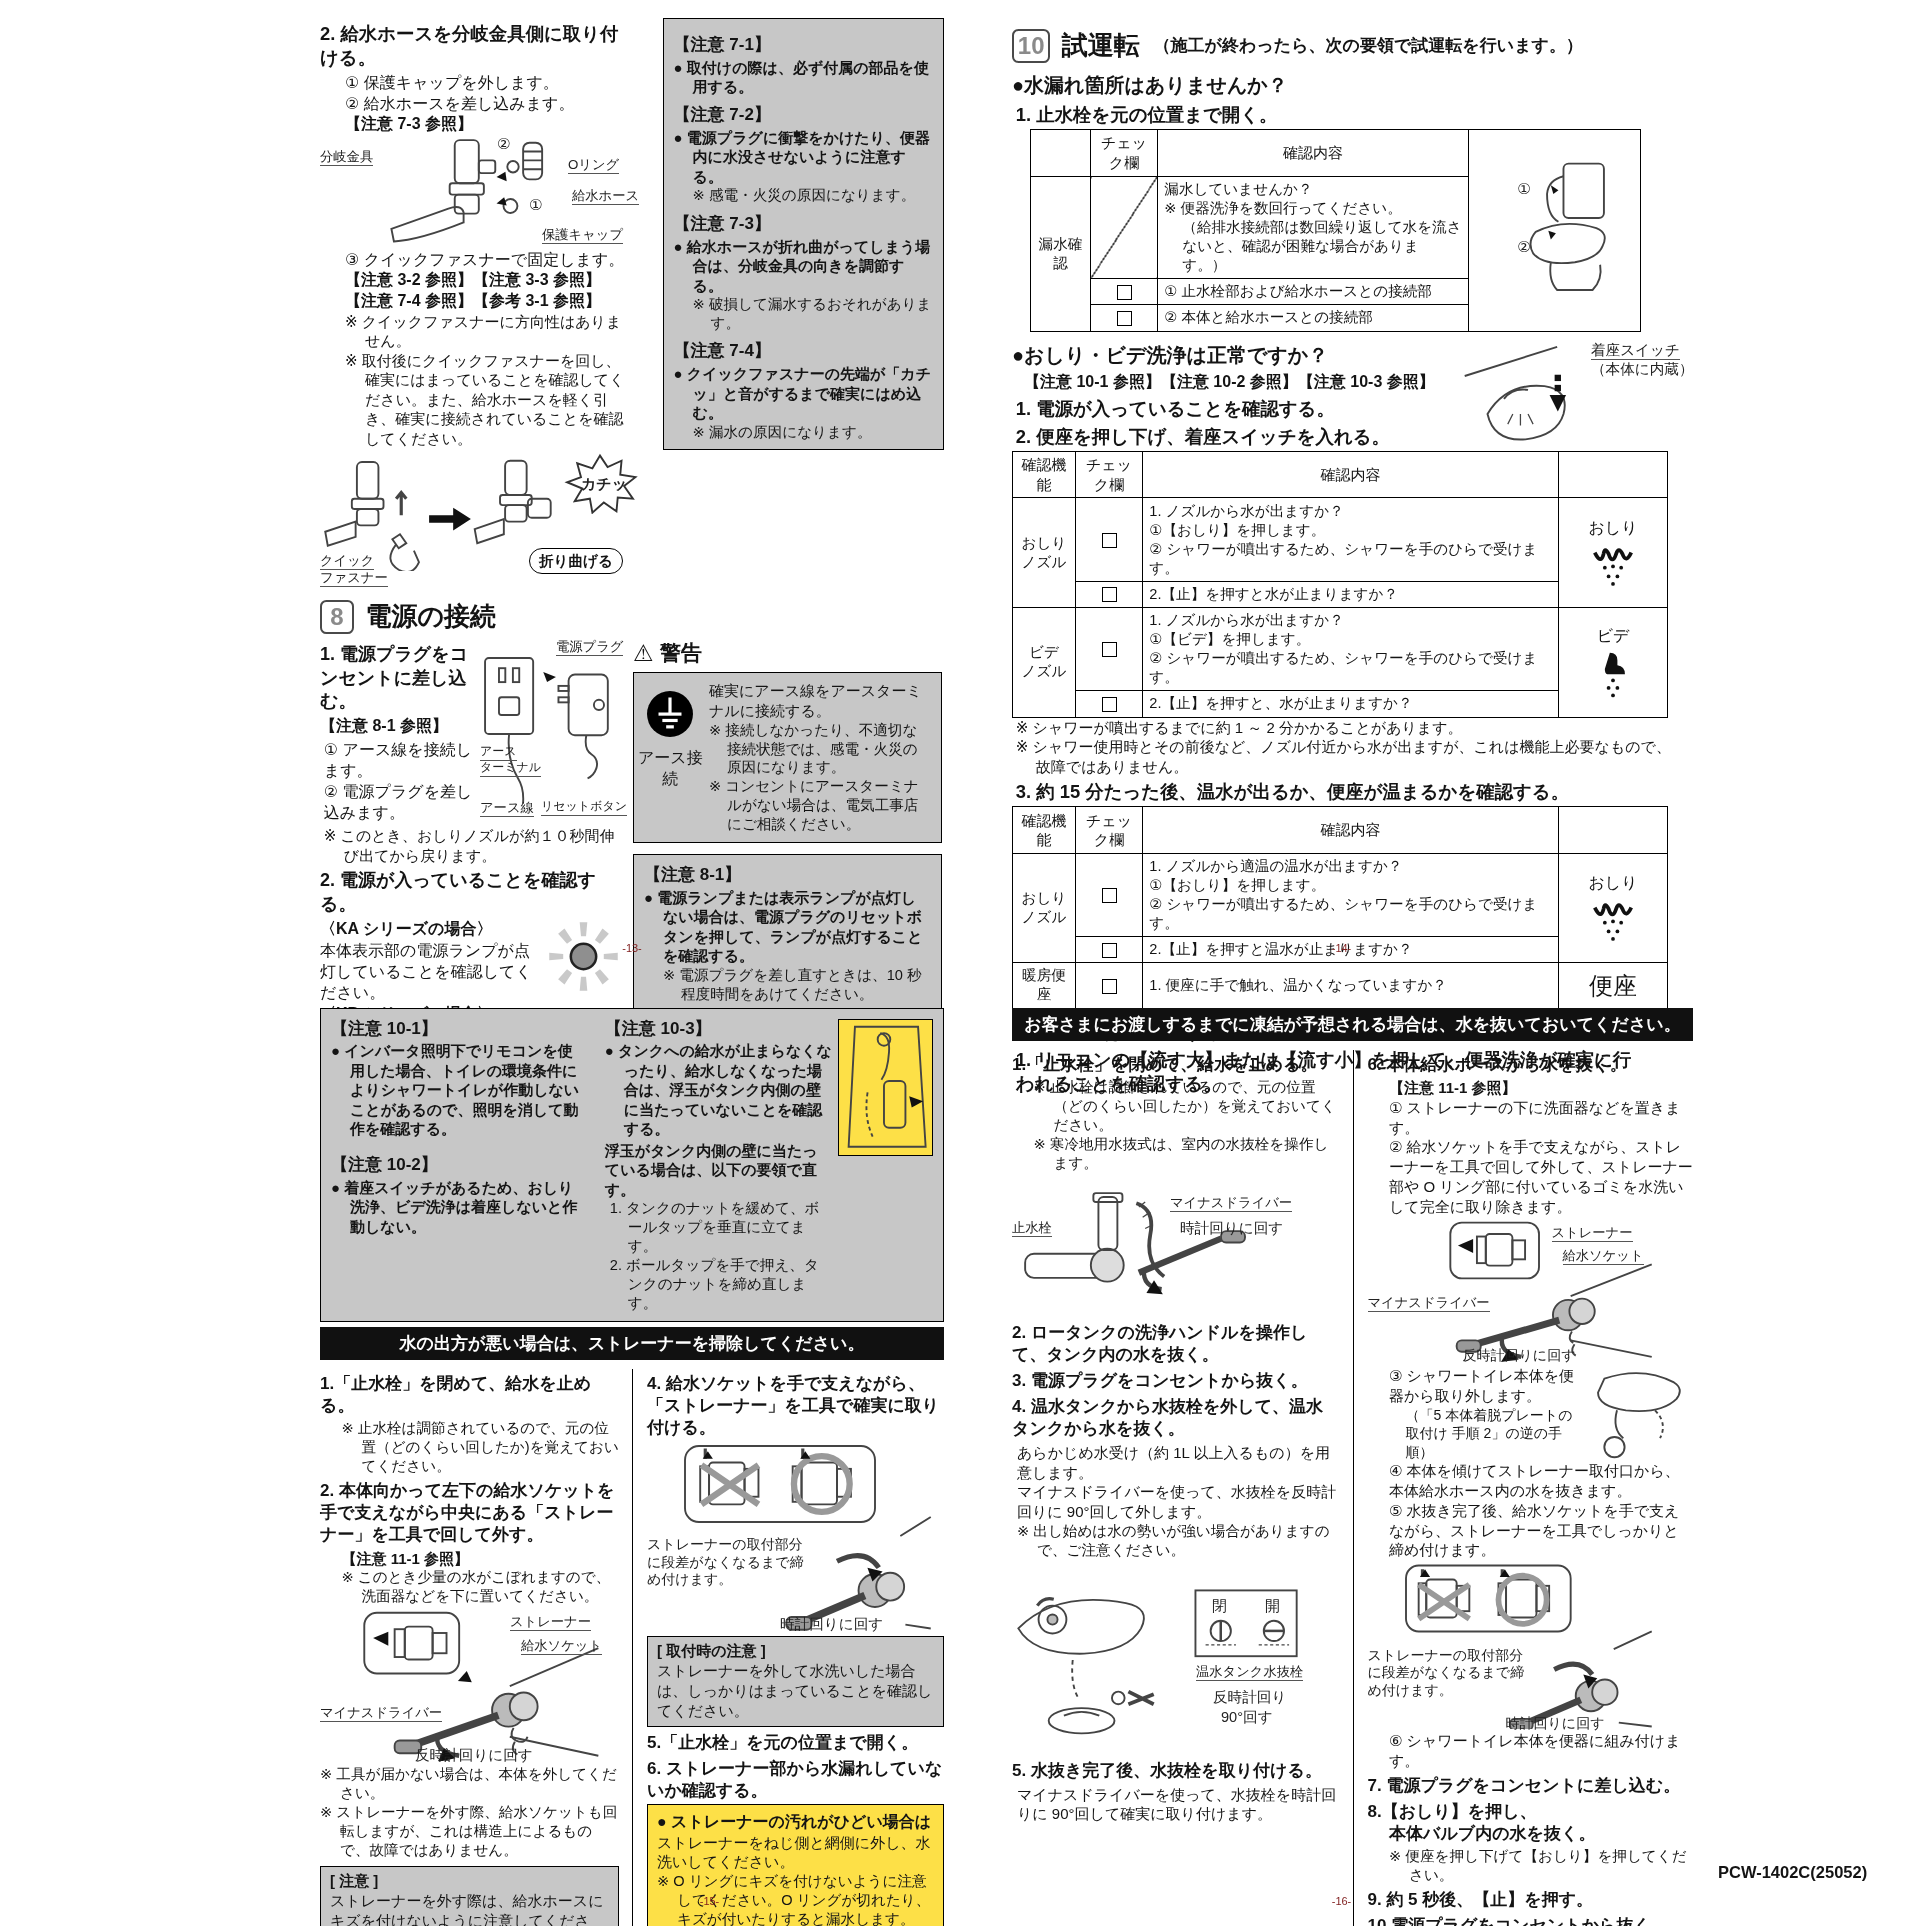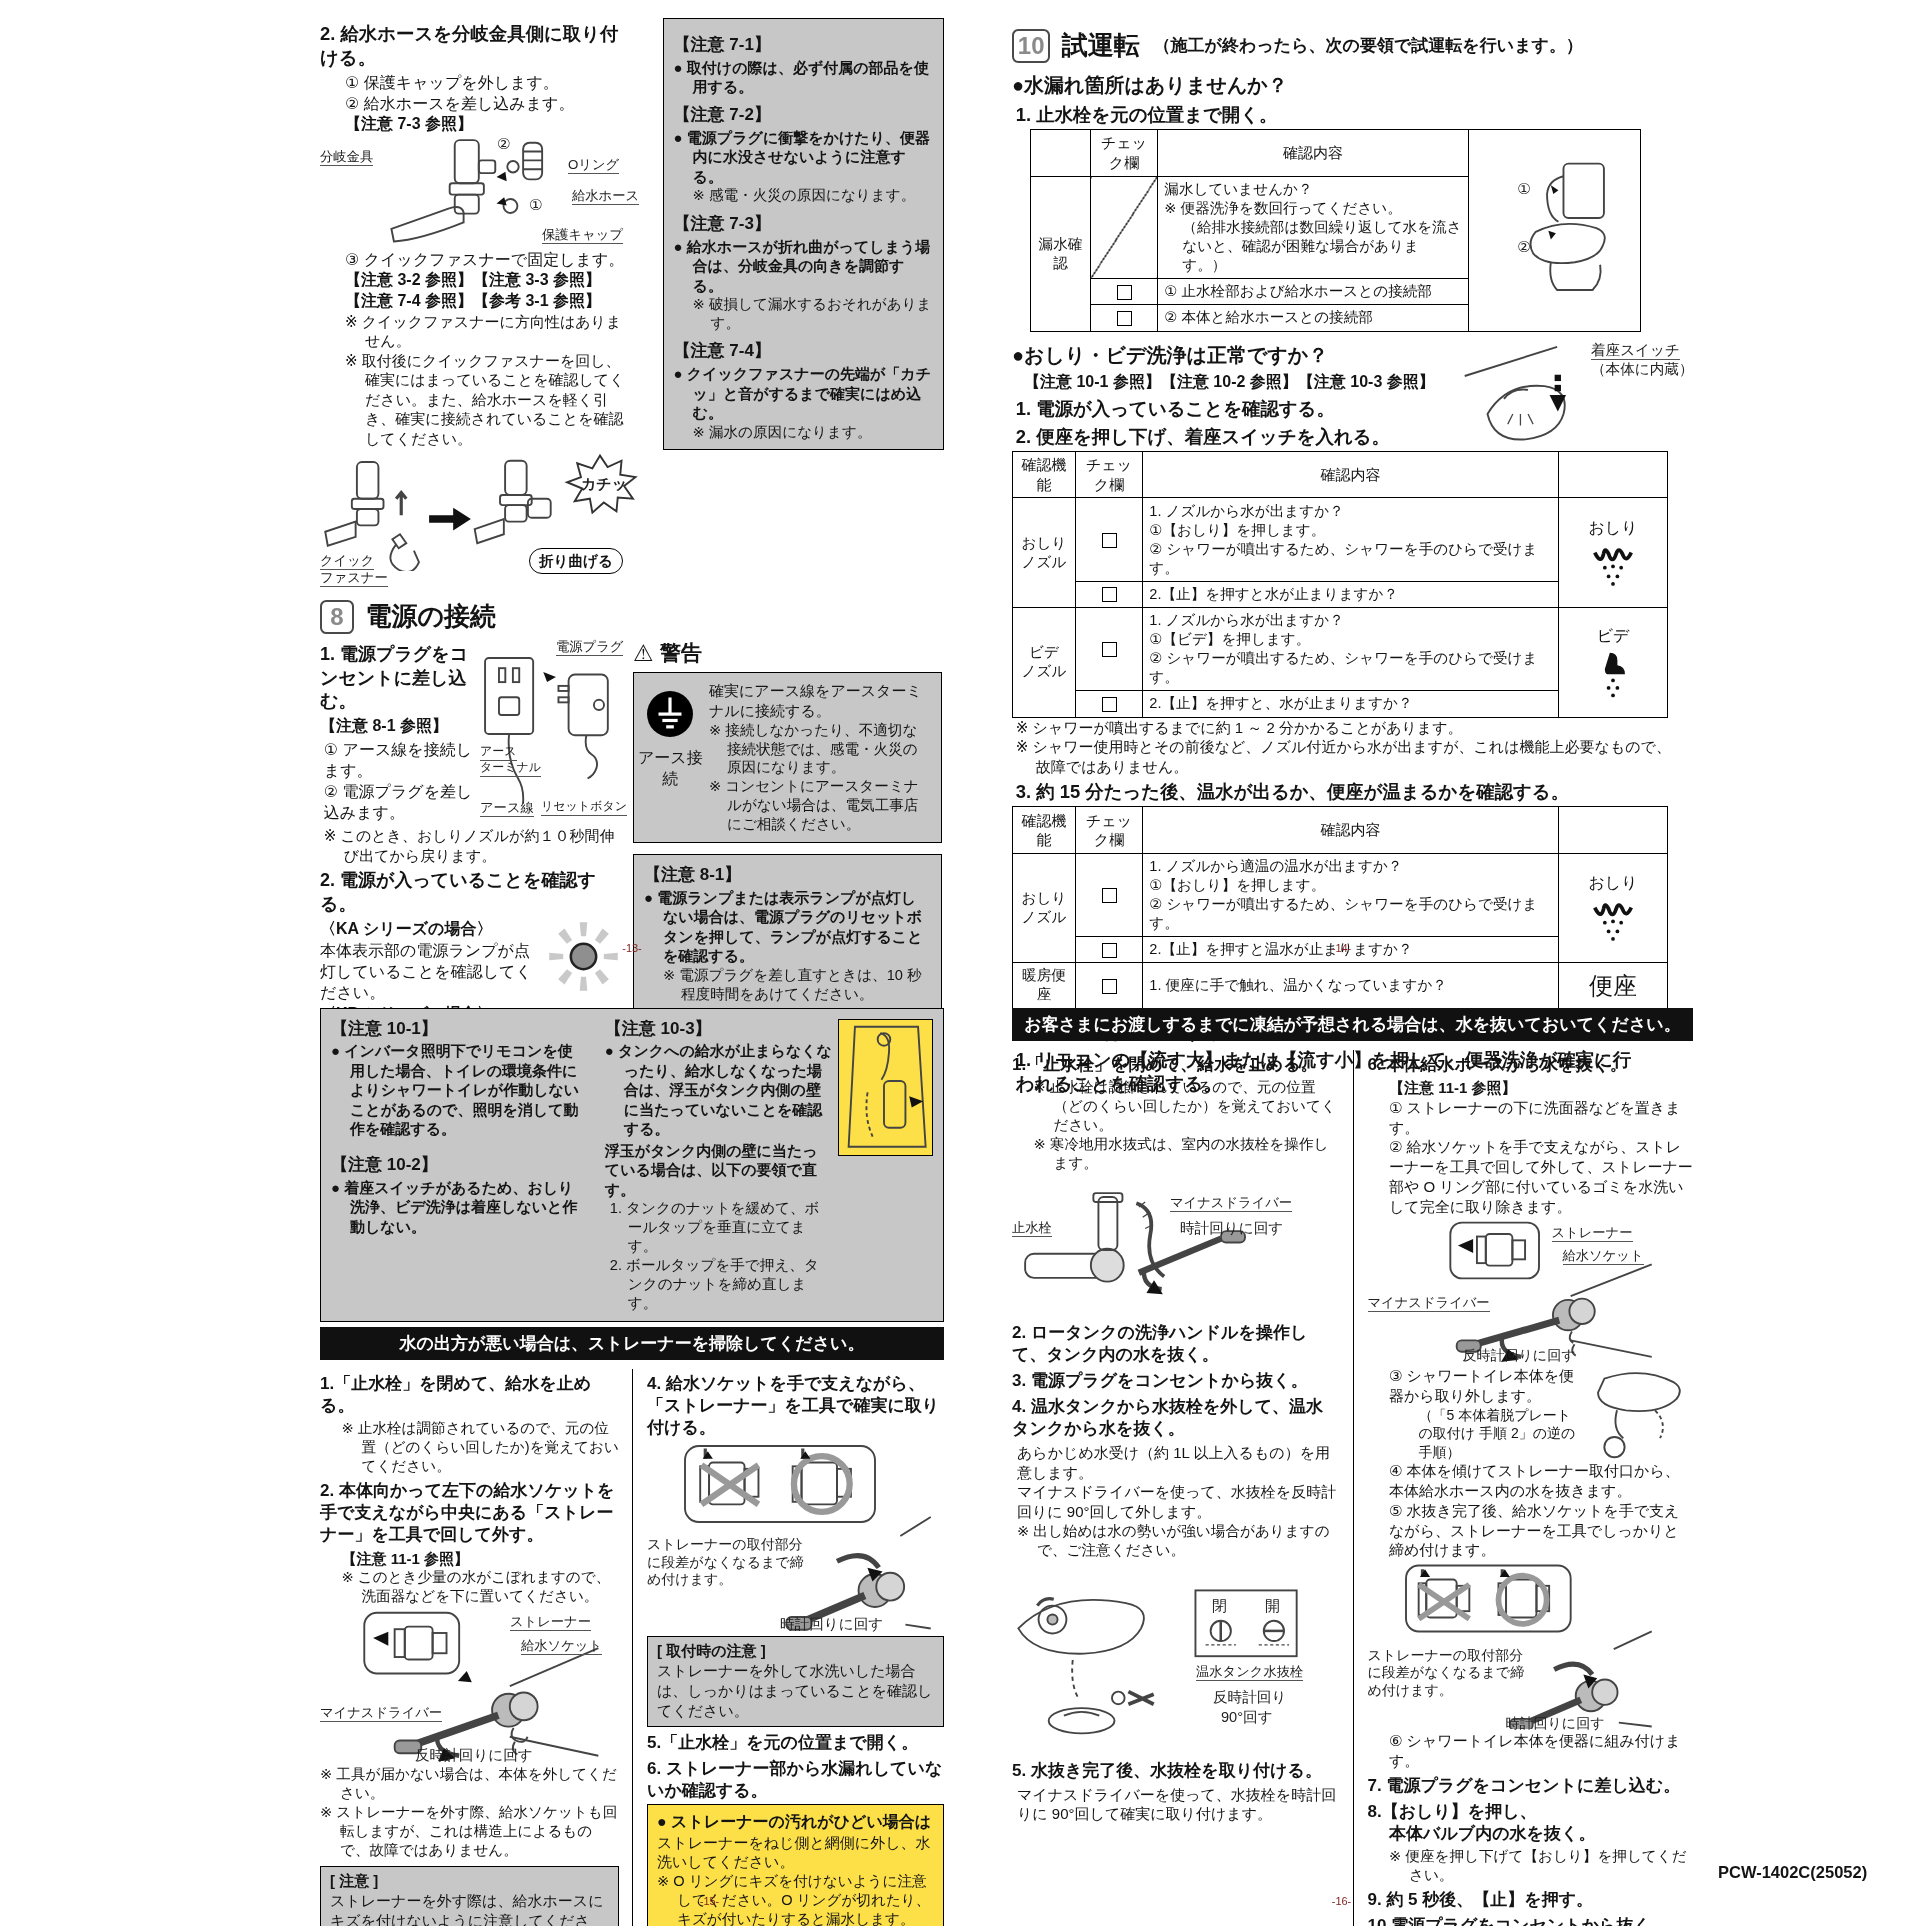--- a/index.html
+++ b/index.html
@@ -665,21 +665,21 @@
           <svg width="114" height="95" viewBox="0 0 180 150">
             <g class="st">
               <path d="M40 20 q60 -20 110 6 q16 10 4 26 q-24 24 -80 18 q-44 -6 -44 -28 z"></path>
               <path d="M60 70 q-8 30 10 44"></path>
               <circle cx="56" cy="128" r="16"></circle>
               <path d="M120 70 q20 20 8 44" stroke-dasharray="6 5"></path>
             </g>
           </svg>
         </div>
         <div class="sub" style="margin-left:21.5px;">③ シャワートイレ本体を便器から取り外します。</div>
-        <div class="txt" style="margin-left:51px;font-size:14px;">（「5 本体着脱プレートの取付け 手順 2」の逆の手順）</div>
+        <div class="txt" style="margin-left:38px;font-size:14px;">（「5 本体着脱プレートの取付け 手順 2」の逆の手順）</div>
         <div class="sub">④ 本体を傾けてストレーナー取付口から、本体給水ホース内の水を抜きます。</div>
         <div class="sub">⑤ 水抜き完了後、給水ソケットを手で支えながら、ストレーナーを工具でしっかりと締め付けます。</div>
       </div>
       <div class="fig" style="height:166px;margin:2.5px 0;">
         <svg width="285" height="166" viewBox="0 0 450 262">
           <g class="st">
             <rect x="60" y="4" width="260" height="104" rx="20"></rect>
             <rect x="80" y="32" width="12" height="50"></rect>
               <rect x="92" y="26" width="48" height="60" rx="6"></rect>
               <rect x="140" y="36" width="20" height="40"></rect>

